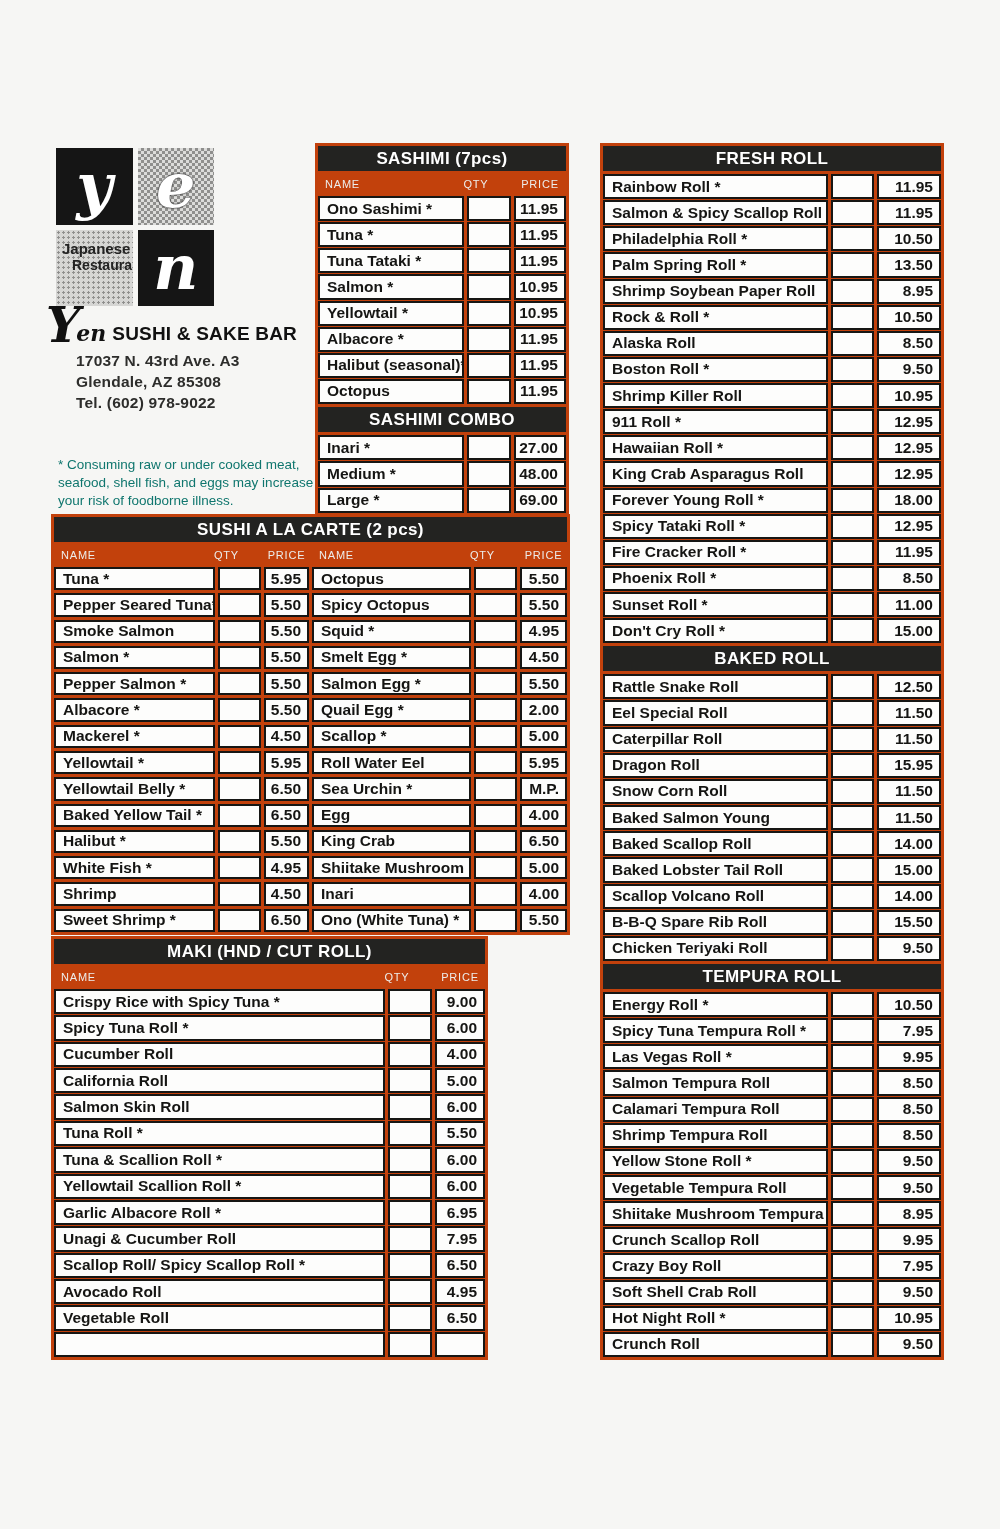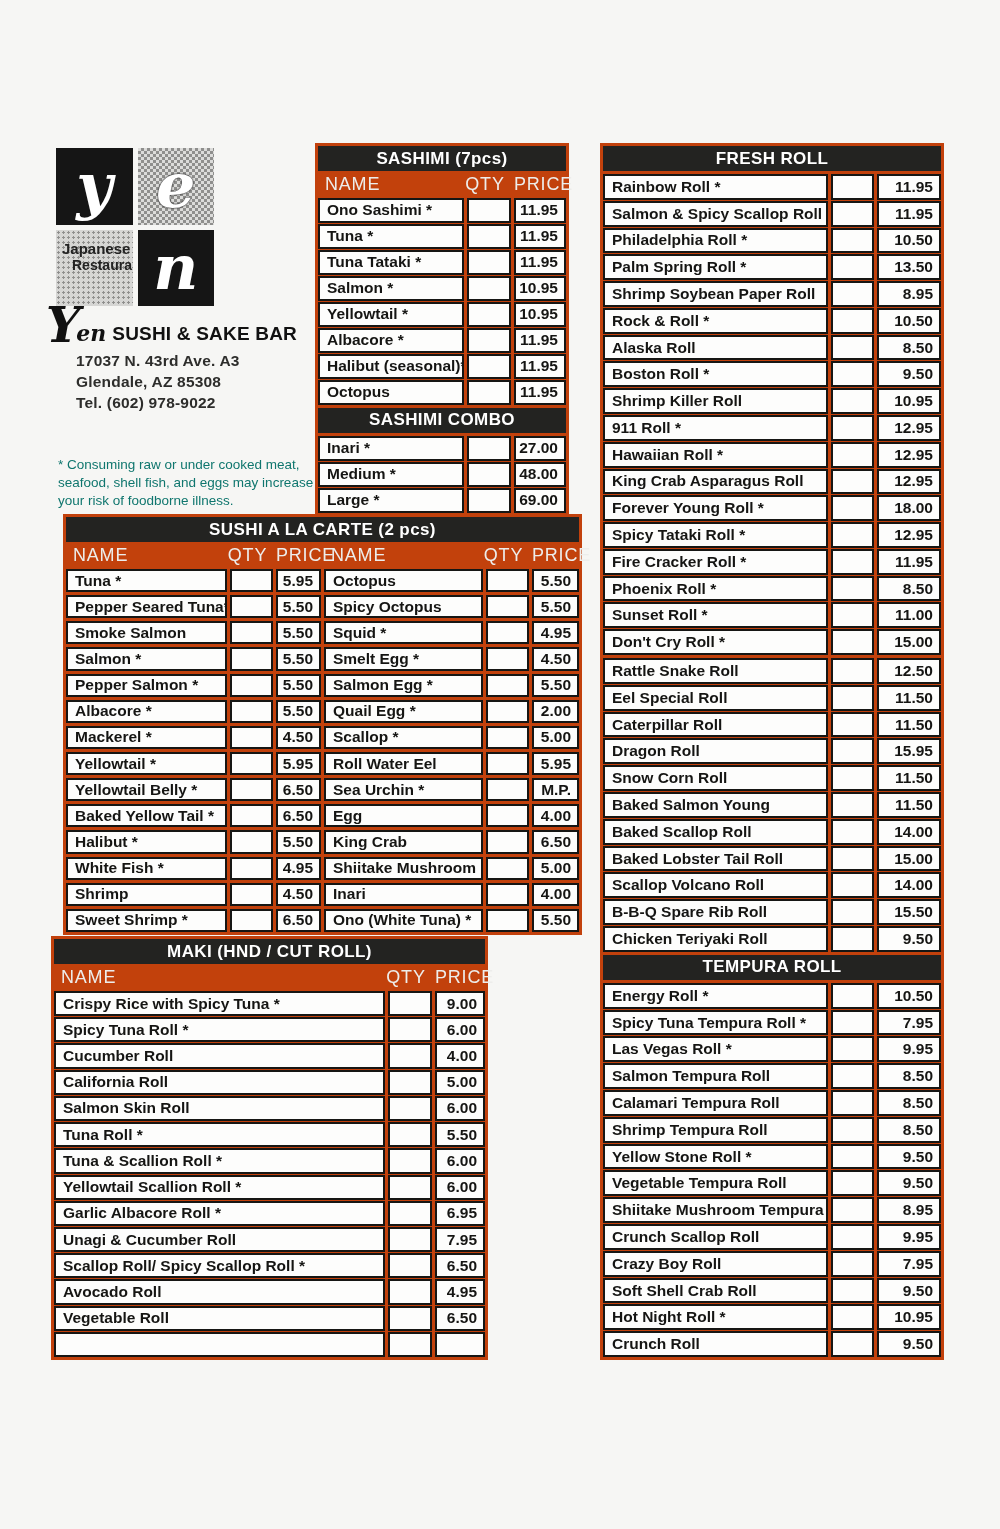--- a/index.html
+++ b/index.html
@@ -30,39 +30,39 @@
   .wm-caps{font-weight:bold;font-size:19px;letter-spacing:0.2px;margin-left:6px;line-height:1.05;}
 
   .address{position:absolute;left:76px;top:350px;font-weight:bold;font-size:15.5px;color:#2d2d2b;line-height:21px;letter-spacing:0.2px;}
   .disclaimer{position:absolute;left:58px;top:456px;width:258px;font-size:13.5px;color:#0f766e;line-height:1.32;}
 
   
   .menu-table{position:absolute;box-sizing:border-box;background:#c2410c;
     display:flex;flex-direction:column;gap:3px;padding:3px;}
   .title-bar{flex:0 0 25px;background:#232321;color:#fff;display:flex;align-items:center;justify-content:center;
     font-weight:bold;font-size:17px;letter-spacing:0.4px;}
-  .col-head{flex:0 0 19px;display:grid;gap:7px;align-items:center;color:#ededeb;font-size:18px;letter-spacing:0.8px;}
+  .col-head{flex:0 0 19px;display:grid;gap:16px;align-items:center;color:#ededeb;font-size:11px;letter-spacing:0.8px;}
   .col-head .h-name{padding-left:7px;text-align:left;}
   .col-head .h-qty{text-align:center;}
   .col-head .h-price{text-align:center;}
-  .rows{display:flex;flex-direction:column;gap:1px;justify-content:center;}
+  .rows{display:flex;flex-direction:column;gap:1px;}
   .row{flex:1;display:grid;gap:3px;min-height:0;}
   .cell{background:#fdfdfc;border:2px solid #161614;display:flex;align-items:center;min-width:0;box-sizing:border-box;}
   .cell.name{padding-left:7px;font-weight:bold;font-size:15.5px;color:#151513;white-space:nowrap;overflow:hidden;}
   .cell.qty{}
   .cell.price{justify-content:flex-end;padding-right:6px;font-weight:bold;font-size:15.5px;color:#151513;}
 
   .cols-sashimi{grid-template-columns:1fr 44px 52px;}
   .cols-left   {grid-template-columns:1fr 43px 45px;}
   .cols-right  {grid-template-columns:1fr 43px 47px;}
   .cols-maki   {grid-template-columns:1fr 44px 50px;}
   .cols-roll   {grid-template-columns:1fr 43px 64px;}
 
   #sashimi-table{left:315px;top:143px;width:254px;height:373px;}
-  #alacarte-table{left:51px;top:514px;width:519px;height:421px;margin-left:12px;}
+  #alacarte-table{left:51px;top:514px;width:519px;height:421px;}
   #maki-table{left:51px;top:936px;width:437px;height:424px;}
   #rolls-table{left:600px;top:143px;width:344px;height:1217px;}
 
   .dual{flex:1;display:flex;gap:3px;min-height:0;}
   .dual .half{flex:1;display:flex;flex-direction:column;gap:3px;min-width:0;}
   .dual-head{flex:0 0 19px;display:flex;gap:3px;}
   .dual-head .col-head{flex:1;}
 </style>
 </head>
 <body>
@@ -569,20 +569,21 @@
           <div class="cell qty"></div>
           <div class="cell price">11.00</div>
         </div>
 
         <div class="row cols-roll">
           <div class="cell name">Don't Cry Roll *</div>
           <div class="cell qty"></div>
           <div class="cell price">15.00</div>
         </div>
       </div>
+    <div class="title-bar">BAKED ROLL</div>
     <div class="rows" style="flex:11">
 
         <div class="row cols-roll">
           <div class="cell name">Rattle Snake Roll</div>
           <div class="cell qty"></div>
           <div class="cell price">12.50</div>
         </div>
 
         <div class="row cols-roll">
           <div class="cell name">Eel Special Roll</div>

